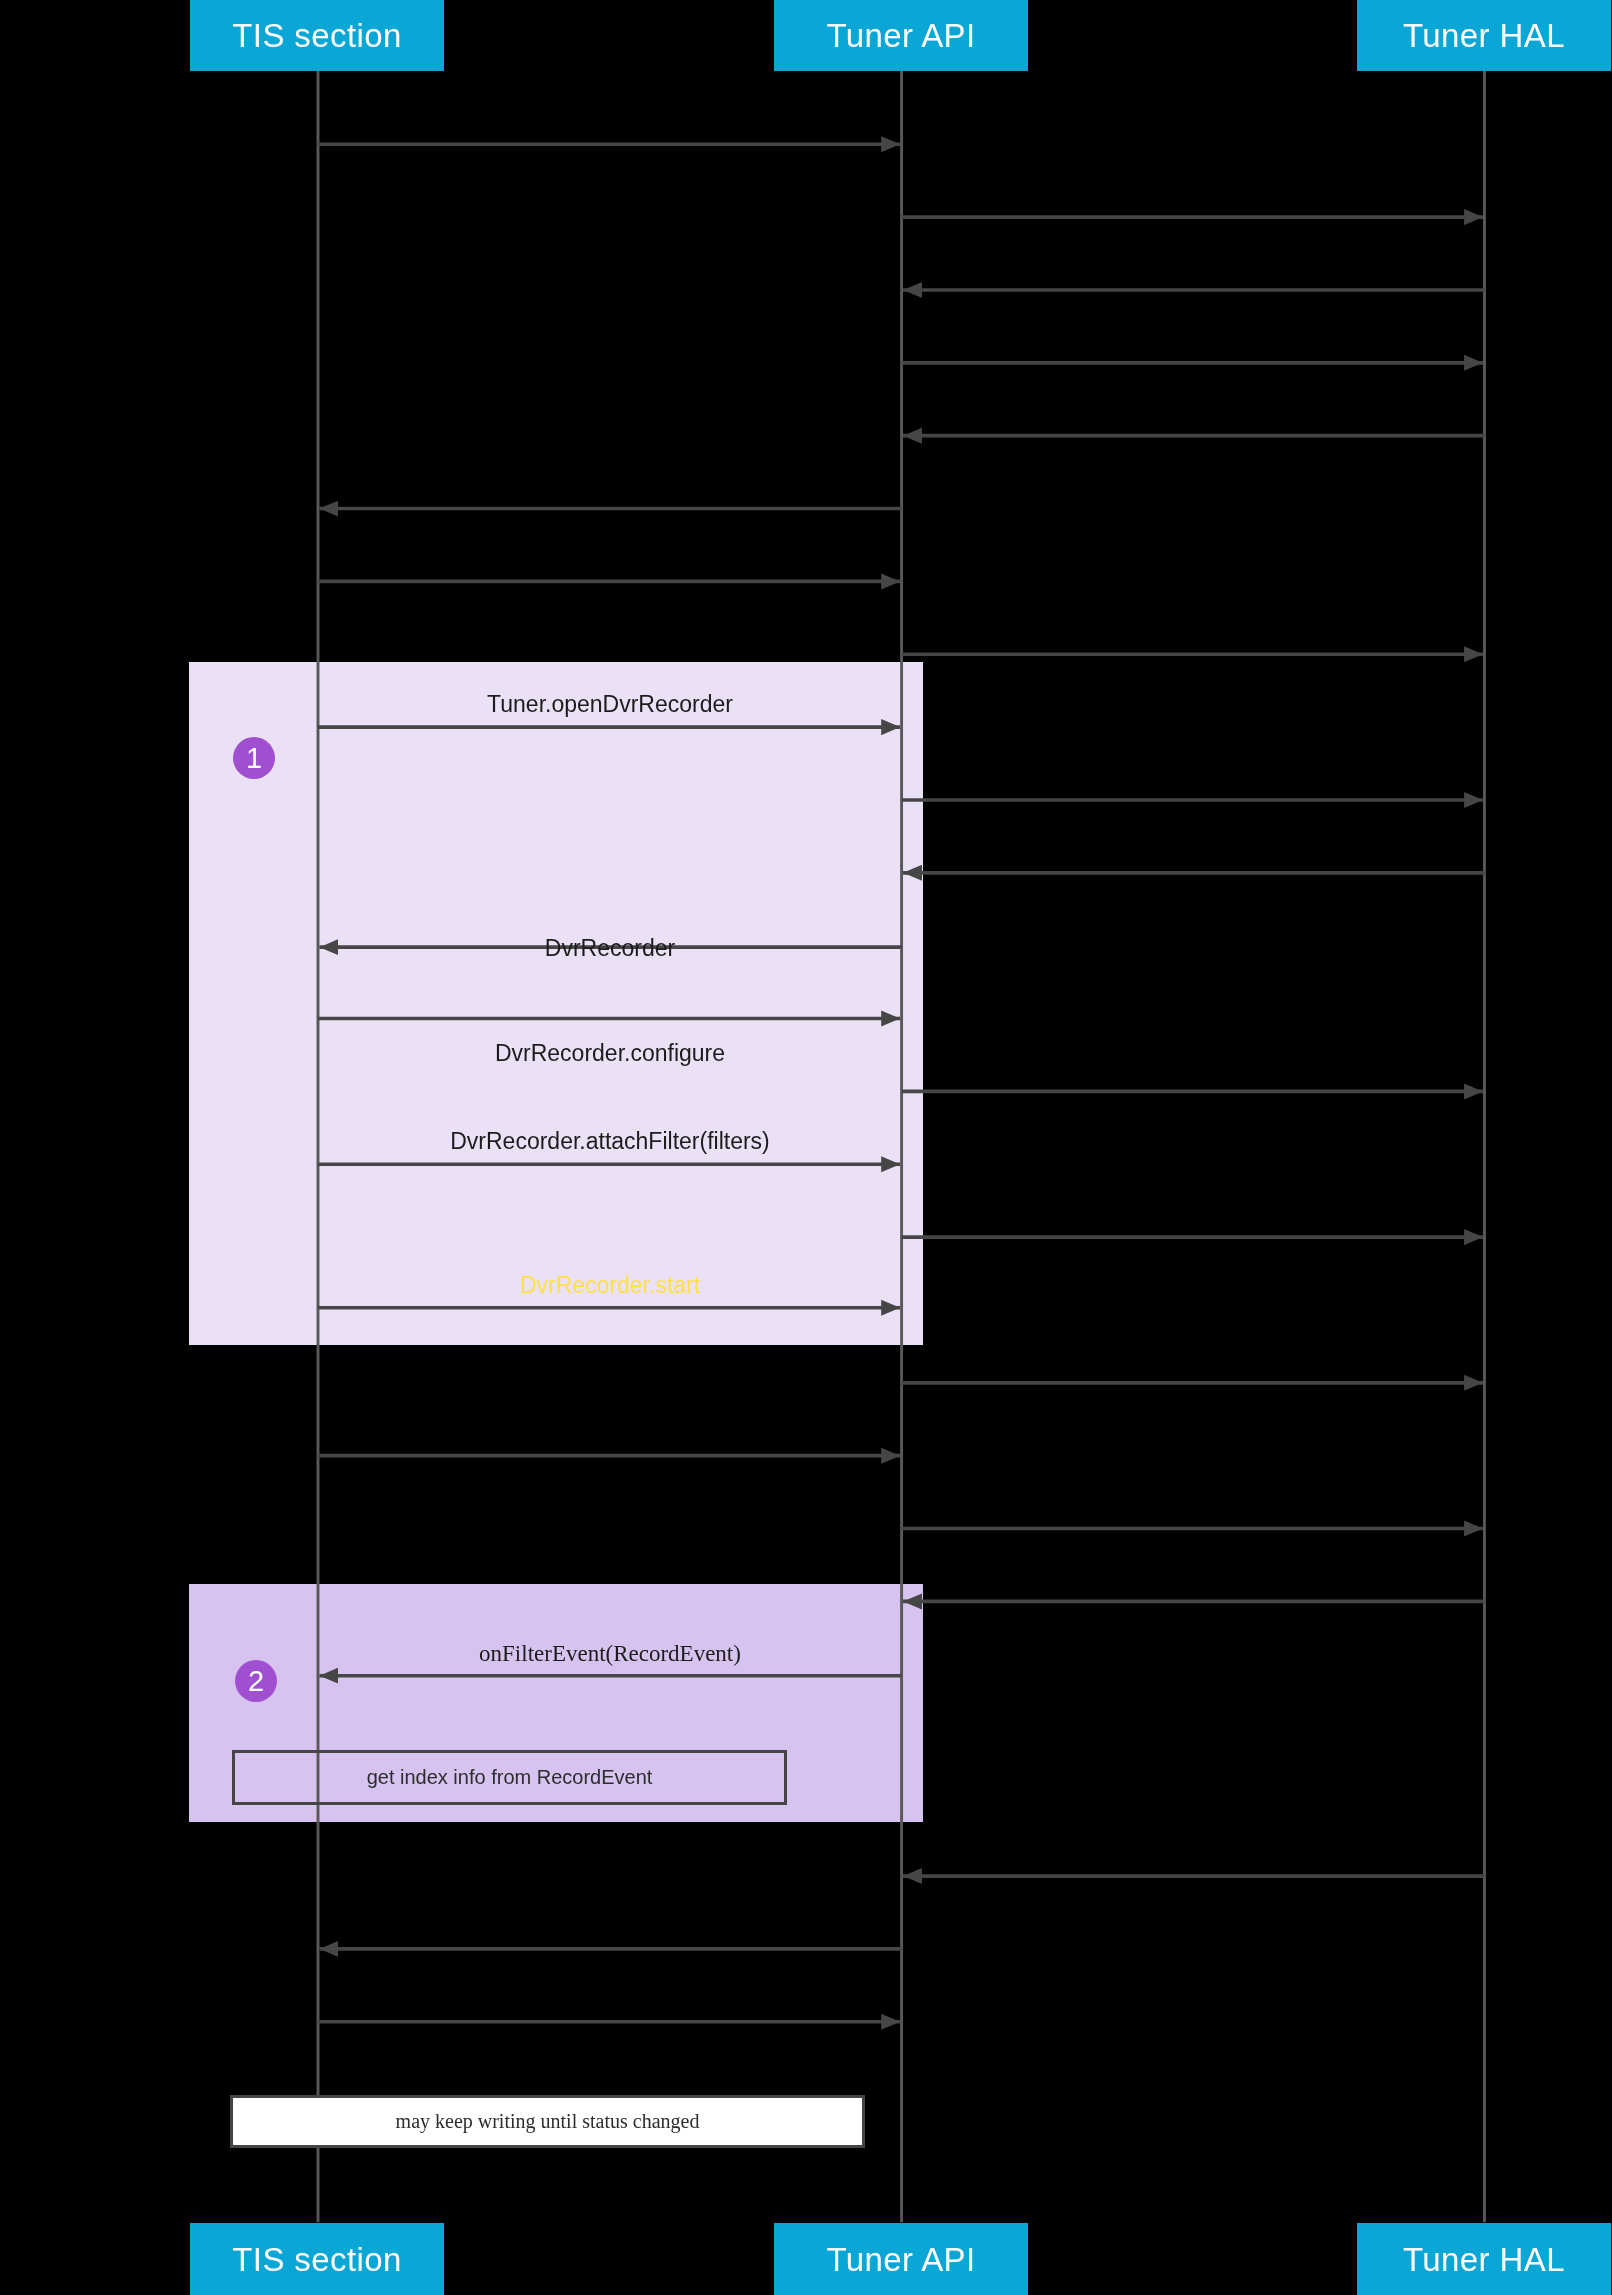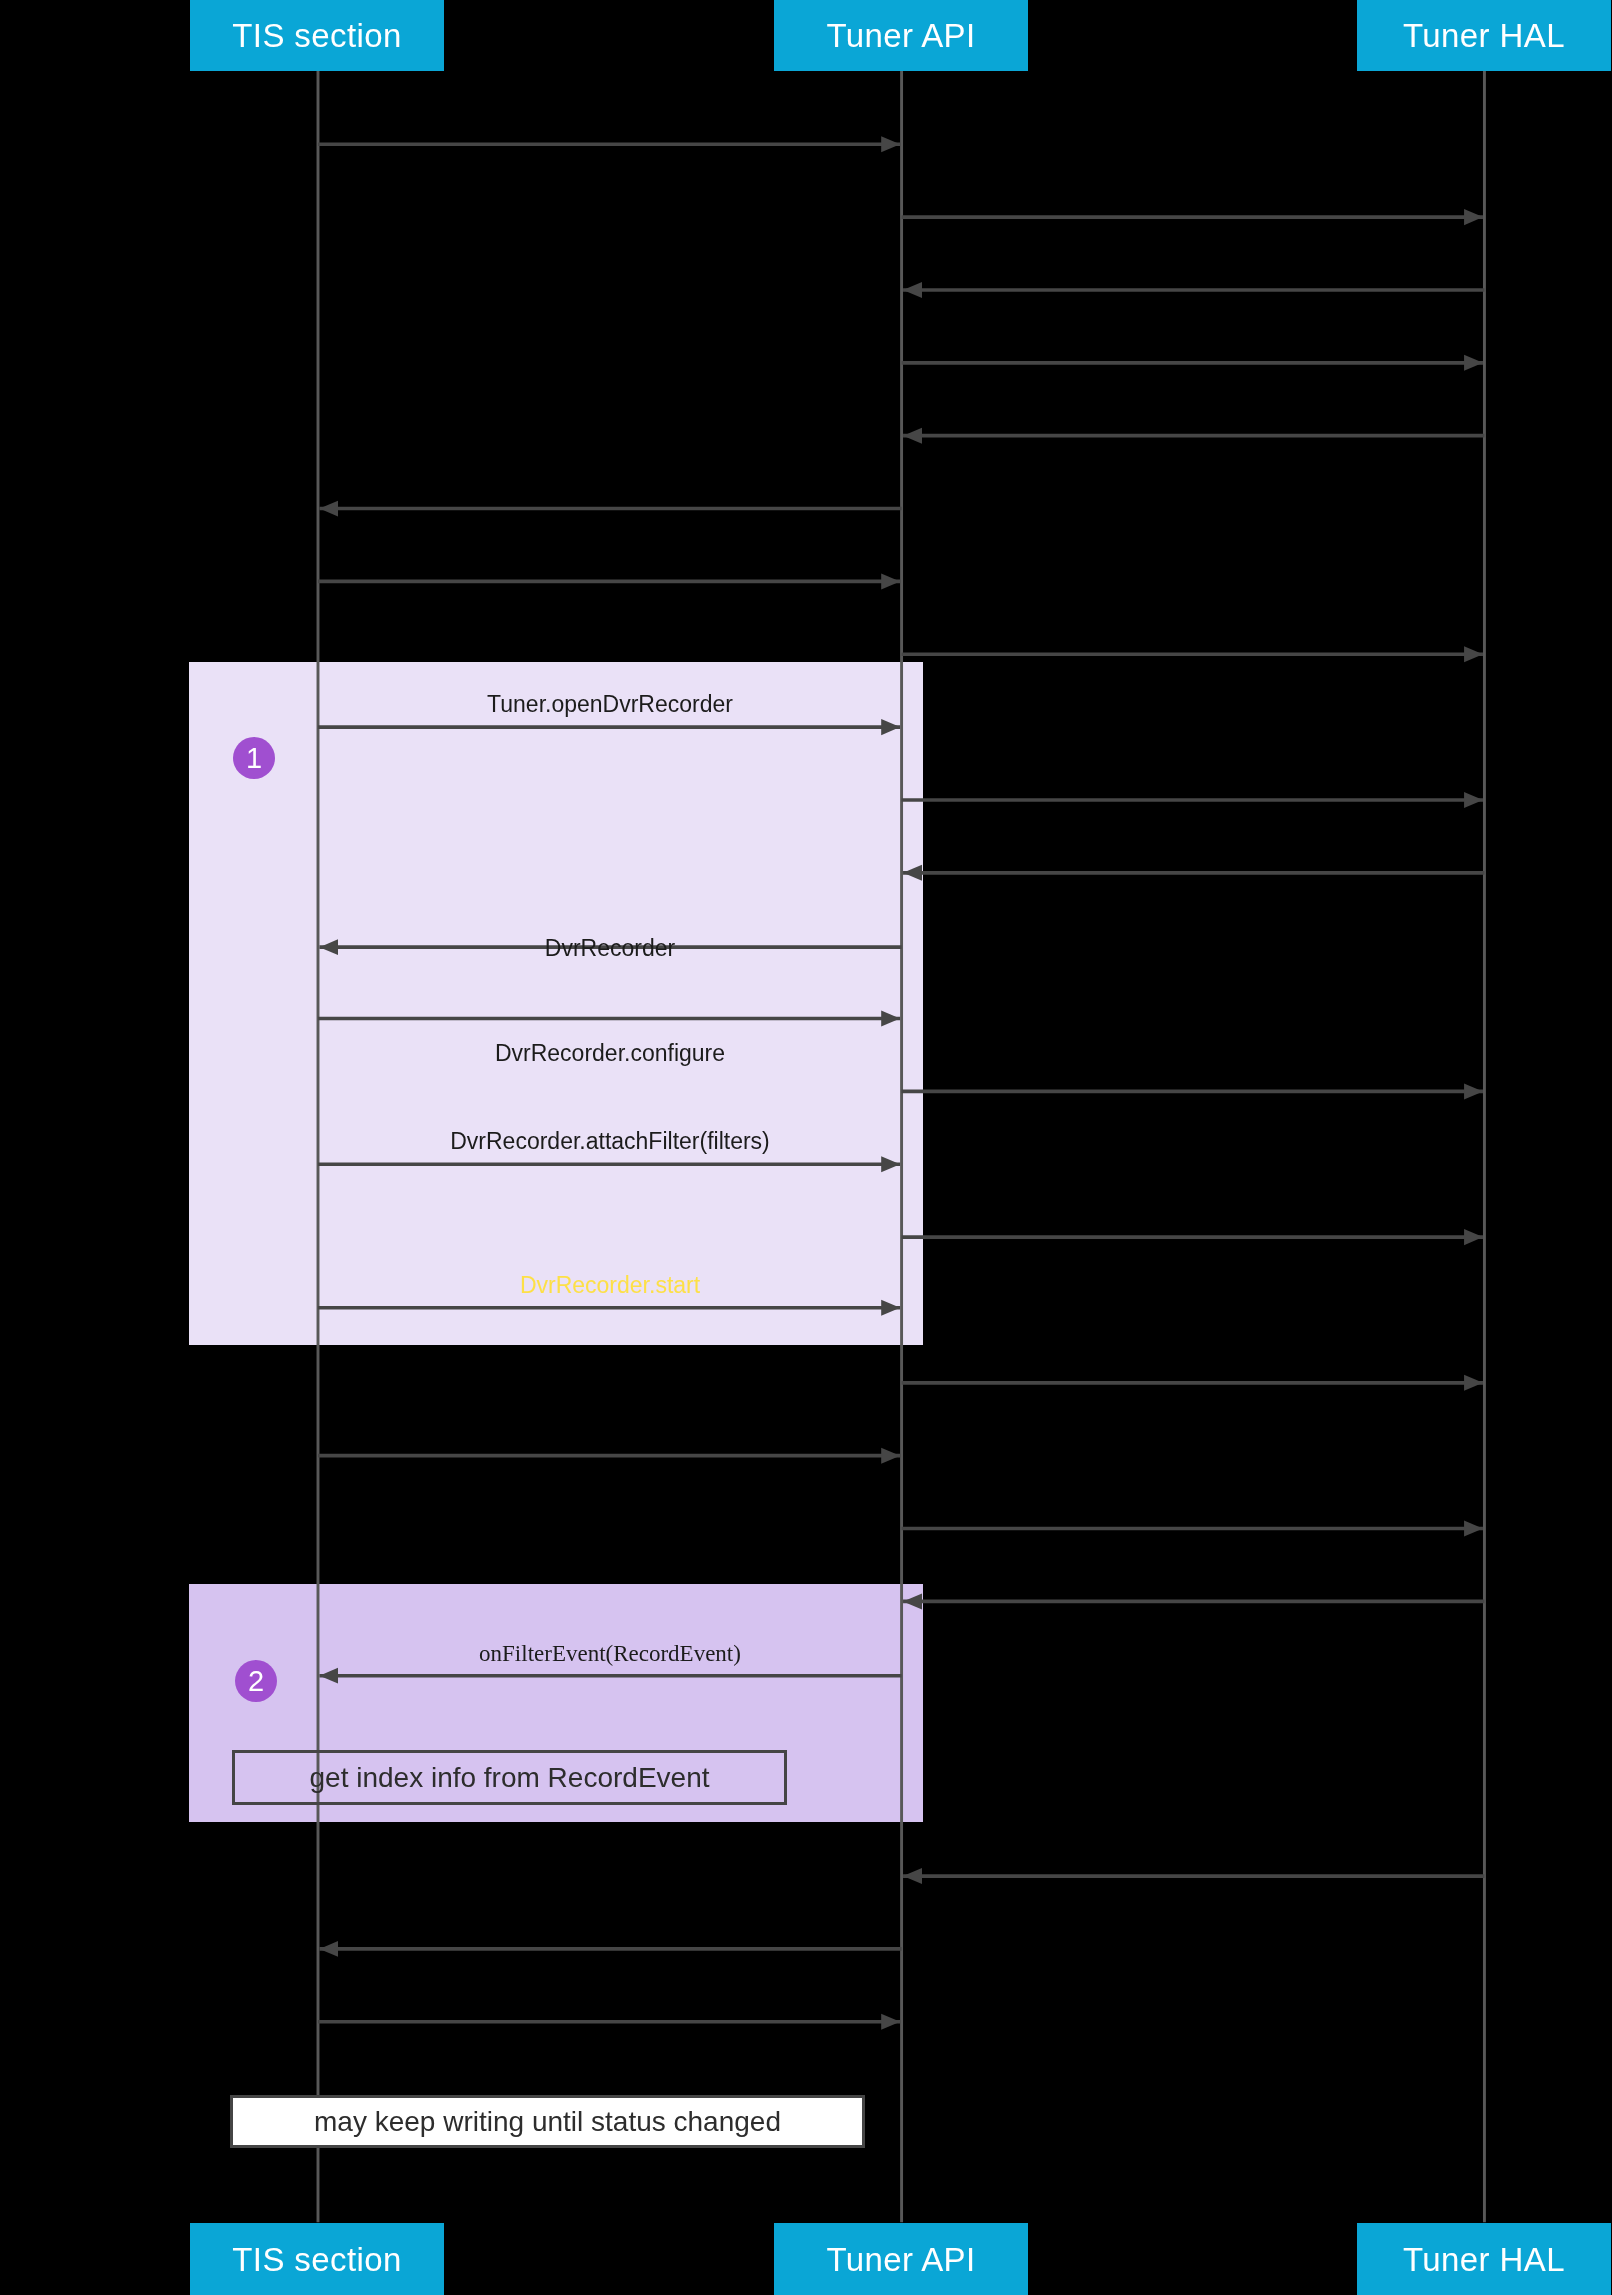--- a/index.html
+++ b/index.html
@@ -17,21 +17,21 @@
   .badge{
     position:absolute;z-index:3;width:42px;height:42px;border-radius:50%;
     display:flex;align-items:center;justify-content:center;font-size:29px;
   }
   .msg-label{
     position:absolute;z-index:3;transform:translate(-50%,-100%);
     white-space:nowrap;font-size:23px;line-height:1.1;
   }
   .note{
     position:absolute;z-index:3;display:flex;align-items:center;justify-content:center;
-    font-size:28px;white-space:nowrap;box-sizing:border-box;
+    font-size:20px;white-space:nowrap;box-sizing:border-box;
   }
   .note.outlined{border:3.6px solid;background:transparent;}
   .note.white{border:3.6px solid;}
 </style>
 </head>
 <body style="background: rgb(0, 0, 0);">
 
 <div id="stage">
     <div class="hl-box" style="left: 189px; top: 1584px; width: 734px; height: 238px; background: rgb(214, 195, 240);"></div>
     <div class="hl-box" style="left: 189px; top: 662px; width: 734px; height: 683px; background: rgb(234, 225, 247);"></div>
@@ -99,21 +99,21 @@
   <div class="badge" style="left: 233px; top: 737px; background: rgb(160, 79, 208); color: rgb(255, 255, 255);">
       <span>1</span>
     </div>
   <div class="badge" style="left: 235px; top: 1660px; background: rgb(160, 79, 208); color: rgb(255, 255, 255);">
       <span>2</span>
     </div>
 
   <div class="note outlined" style="left: 232px; top: 1750px; width: 555px; height: 55px; border-color: rgb(69, 69, 69); color: rgb(45, 45, 45);">
       <span>get index info from RecordEvent</span>
     </div>
-  <div class="note white" style="left: 230px; top: 2095px; width: 635px; height: 53px; border-color: rgb(69, 69, 69); color: rgb(45, 45, 45); background: rgb(255, 255, 255);">
+  <div class="note white" style="left: 230px; top: 2095px; width: 635px; height: 53px; border-color: rgb(69, 69, 69); color: rgb(45, 45, 45); background: rgb(255, 255, 255); font-family: Liberation Serif, serif;">
       <span>may keep writing until status changed</span>
     </div>
 
 <div class="msg-label" style="left: 610px; top: 717px; color: rgb(28, 28, 28);">Tuner.openDvrRecorder</div>
     <div class="msg-label" style="left: 610px; top: 937px; color: rgb(28, 28, 28); margin-top: 24px;">DvrRecorder</div>
     <div class="msg-label" style="left: 610px; top: 1066px; color: rgb(28, 28, 28);">DvrRecorder.configure</div>
     <div class="msg-label" style="left: 610px; top: 1154px; color: rgb(28, 28, 28);">DvrRecorder.attachFilter(filters)</div>
     <div class="msg-label" style="left: 610px; top: 1298px; color: #fde047;">DvrRecorder.start</div>
     <div class="msg-label" style="left: 610px; top: 1666px; color: rgb(28, 28, 28); font-family: Liberation Serif, serif;">onFilterEvent(RecordEvent)</div>
   </div>

